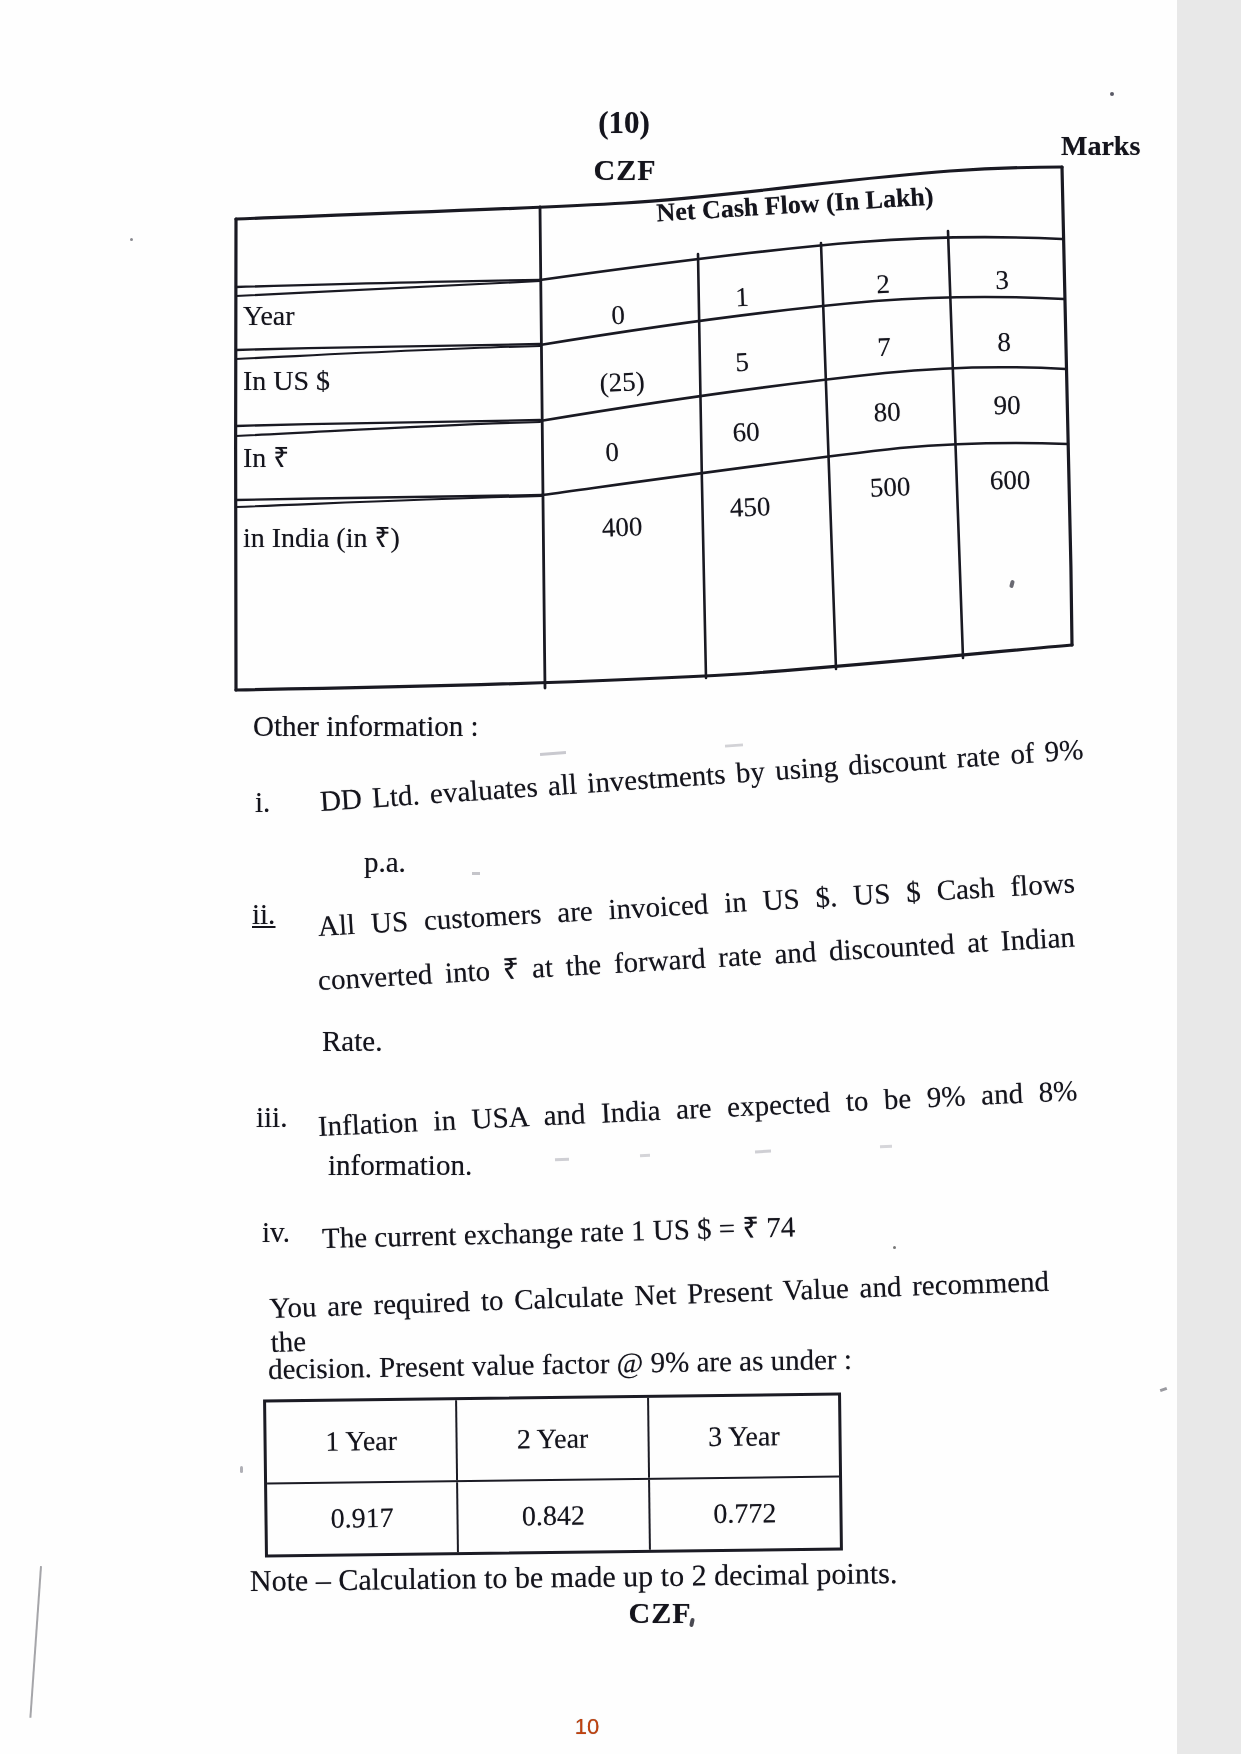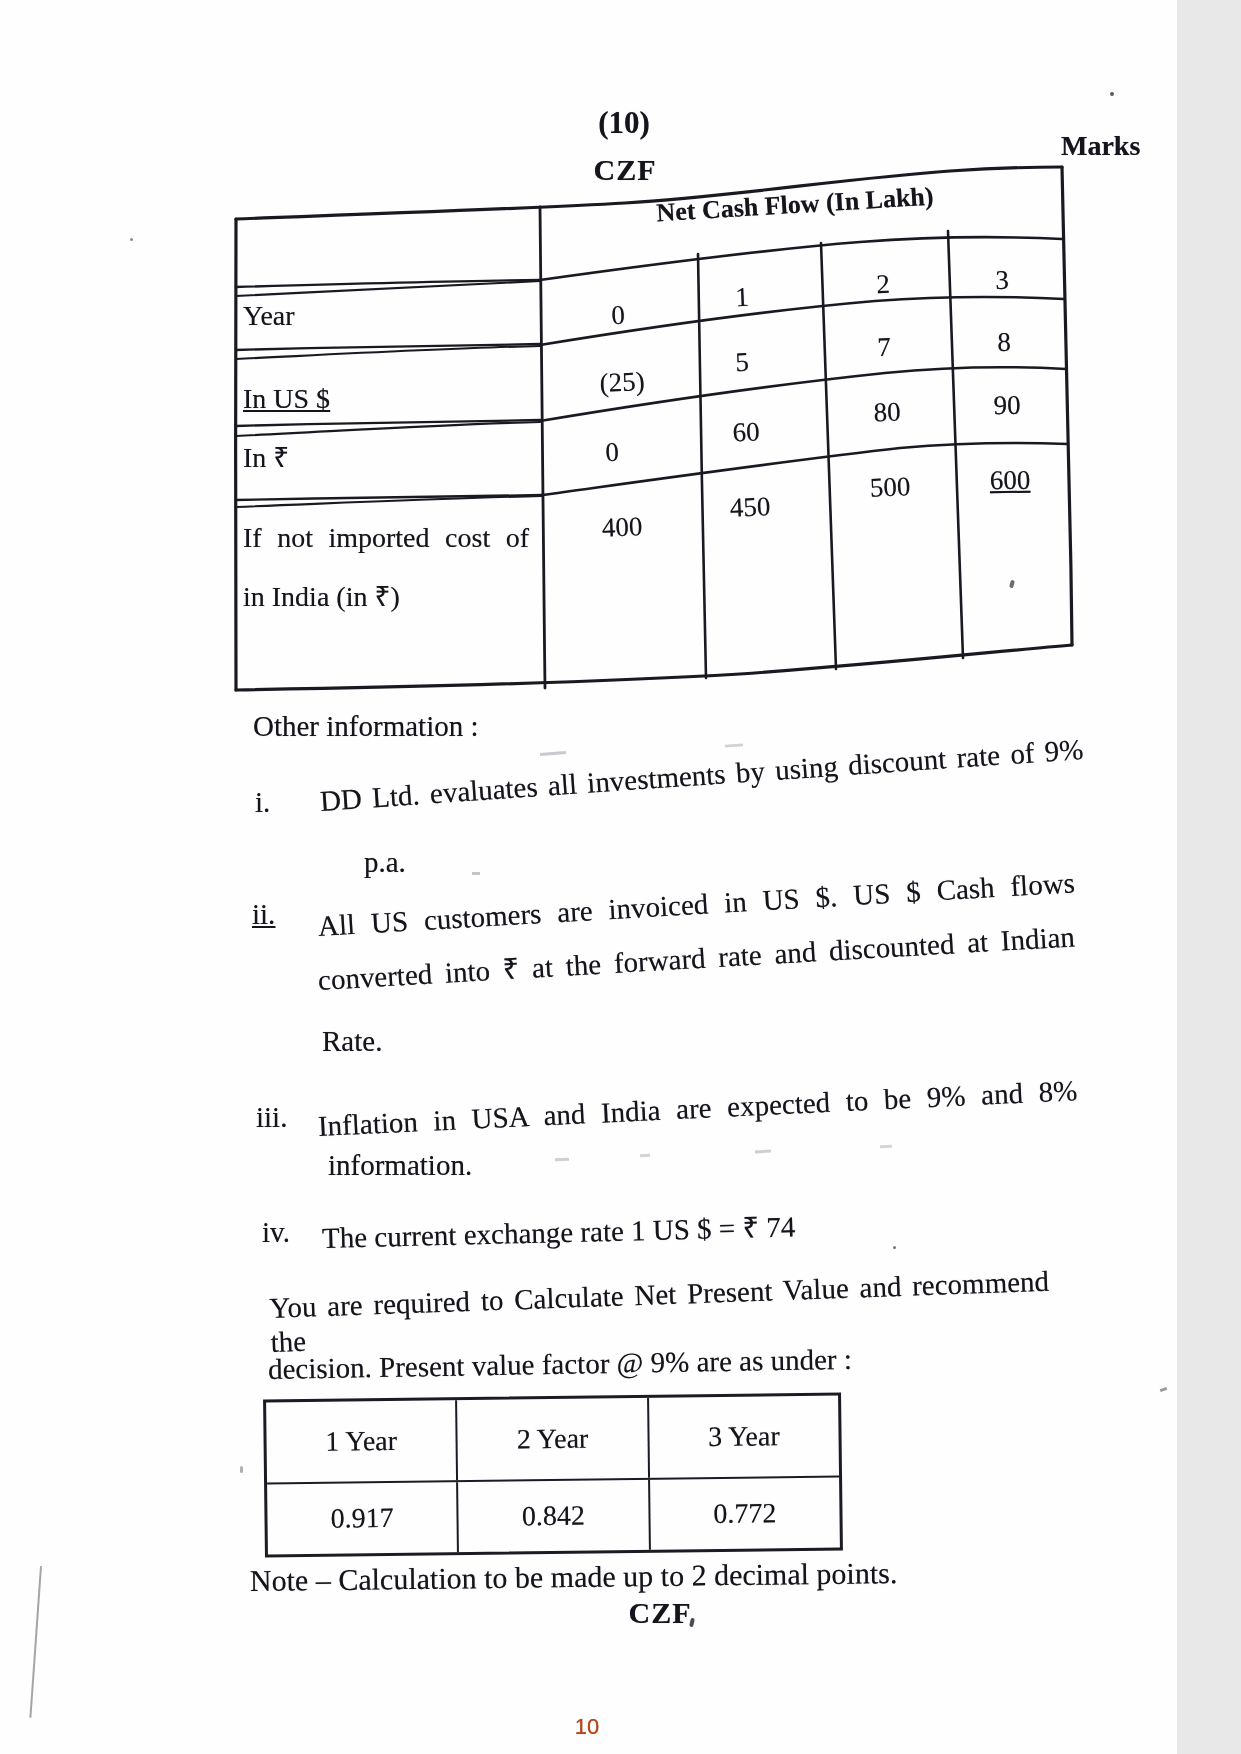--- a/index.html
+++ b/index.html
@@ -104,25 +104,24 @@
 
       <path d="M236,500 C340,498 450,496 542,495" stroke-width="2.3"></path>
       <path d="M236,507 C340,503 450,498 542,496" stroke-width="2.1"></path>
       <path d="M542,495 C680,476 800,459 900,448 C980,441 1040,443 1068,444" stroke-width="2.6"></path>
     </g>
   </svg>
 
   <div class="t ctr bold" style="left:795px;top:188px;width:330px;text-align:center;font-size:26px;transform:translateX(-50%) rotate(-3.5deg);">Net Cash Flow (In Lakh)</div>
 
   <div class="lbl" style="left:243px;top:299px;">Year</div>
-  <div class="lbl" style="left:243px;top:382px;text-decoration:underline;">In US $</div>
+  <div class="lbl" style="left:243px;top:364px;">In US $</div>
   <div class="lbl" style="left:243px;top:441px;">In ₹</div>
 
   <div class="if-not">
-    <div class="jl">If not imported cost of</div>
     <div>in India (in ₹)</div>
   </div>
 
   <span class="cell" style="left:618px;top:299px;transform:translateX(-50%) rotate(-2.5deg);">0</span>
   <span class="cell" style="left:742px;top:281px;transform:translateX(-50%) rotate(-2.5deg);">1</span>
   <span class="cell" style="left:883px;top:268px;transform:translateX(-50%) rotate(-2.5deg);">2</span>
   <span class="cell" style="left:1002px;top:264px;transform:translateX(-50%) rotate(-1deg);">3</span>
 
   <span class="cell" style="left:622px;top:366px;transform:translateX(-50%) rotate(-2.5deg);">(25)</span>
   <span class="cell" style="left:742px;top:346px;transform:translateX(-50%) rotate(-2.5deg);">5</span>
@@ -130,21 +129,21 @@
   <span class="cell" style="left:1004px;top:326px;transform:translateX(-50%) rotate(-1deg);">8</span>
 
   <span class="cell" style="left:612px;top:436px;transform:translateX(-50%) rotate(-2.5deg);">0</span>
   <span class="cell" style="left:746px;top:416px;transform:translateX(-50%) rotate(-2.5deg);">60</span>
   <span class="cell" style="left:887px;top:396px;transform:translateX(-50%) rotate(-2.5deg);">80</span>
   <span class="cell" style="left:1007px;top:389px;transform:translateX(-50%) rotate(-1deg);">90</span>
 
   <span class="cell" style="left:622px;top:511px;transform:translateX(-50%) rotate(-2.5deg);">400</span>
   <span class="cell" style="left:750px;top:491px;transform:translateX(-50%) rotate(-2.5deg);">450</span>
   <span class="cell" style="left:890px;top:471px;transform:translateX(-50%) rotate(-2.5deg);">500</span>
-  <span class="cell" style="left:1010px;top:464px;transform:translateX(-50%) rotate(-1deg);text-decoration:underline;">600</span>
+  <span class="cell" style="left:1010px;top:464px;transform:translateX(-50%) rotate(-1deg);">600</span>
 
   <div class="t" style="left:253px;top:709px;font-family:Liberation Serif, serif;">Other information :</div>
 
   <div class="t" style="left:255px;top:785px;">i.</div>
   <div class="t just rotl" style="left:320px;top:784px;width:765px;transform:rotate(-3.9deg);">DD Ltd. evaluates all investments by using discount rate of 9%</div>
   <div class="t" style="left:320px;top:845px;margin-left:44px;">p.a.</div>
 
   <div class="t" style="left:252px;top:897px;text-decoration:underline;">ii.</div>
   <div class="t just rotl" style="left:318px;top:909px;width:758px;transform:rotate(-3.3deg);">All US customers are invoiced in US $. US $ Cash flows</div>
   <div class="t just rotl" style="left:318px;top:963px;width:758px;transform:rotate(-3.3deg);">converted into ₹ at the forward rate and discounted at Indian</div>

